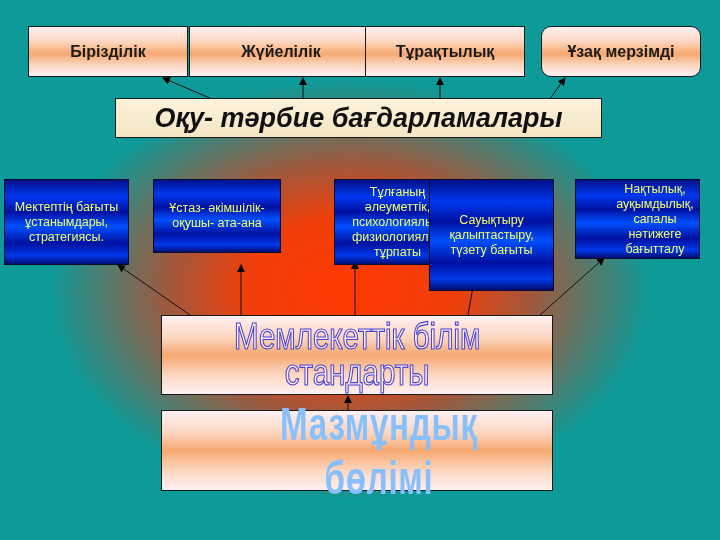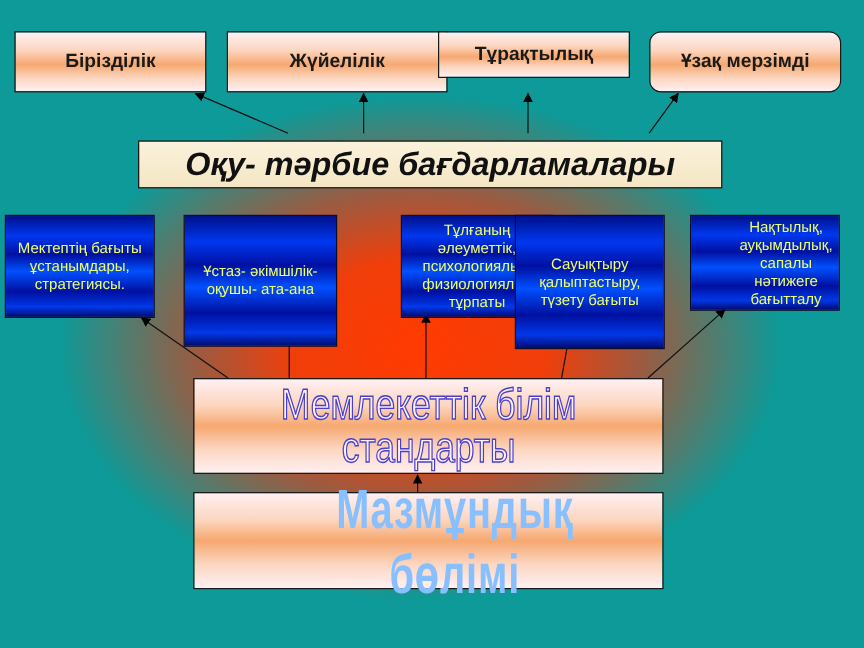--- a/index.html
+++ b/index.html
@@ -14,21 +14,21 @@
       radial-gradient(ellipse 300px 210px at 350px 290px, #ff3a00 0%, #f03e0a 35%, rgba(180,80,50,0.85) 62%, rgba(14,154,152,0) 100%),
       #0e9a98;
   }
   .tbox {
     position:absolute; box-sizing:border-box; border:1px solid #1a1a1a;
     background:linear-gradient(to bottom,#fff0f2 0%,#fcd6c0 30%,#f6a870 55%,#fcd6c0 78%,#fff0f2 100%);
     display:flex; align-items:center; justify-content:center;
     font-weight:bold; font-size:16px; color:#1a1a1a;
   }
   #title-box {
-    position:absolute; left:115px; top:117px; width:487px; height:40px; box-sizing:border-box;
+    position:absolute; left:115px; top:98px; width:487px; height:40px; box-sizing:border-box;
     border:1px solid #1a1a1a; background:linear-gradient(to bottom,#fbf2dc,#f4e6c4);
     display:flex; align-items:center; justify-content:center;
     font-weight:bold; font-style:italic; font-size:27px; color:#111;
   }
   .bbox {
     position:absolute; box-sizing:border-box; border:1px solid #0b0b2a;
     background:linear-gradient(to bottom,#00108a 0%,#0038f0 20%,#0010a0 38%,#0050ff 55%,#0010a0 75%,#0038e8 90%,#000c70 100%);
     color:#f0ff70; font-size:12.5px; line-height:15px; text-align:center;
     display:flex; align-items:center; justify-content:center; padding:0 2px;
   }
@@ -65,43 +65,43 @@
     <line x1="541" y1="111" x2="565" y2="78"></line>
     <line x1="190" y1="315" x2="118" y2="265"></line>
     <line x1="241" y1="315" x2="241" y2="265"></line>
     <line x1="355" y1="315" x2="355" y2="262"></line>
     <line x1="468" y1="315" x2="477" y2="265"></line>
     <line x1="540" y1="315" x2="604" y2="258"></line>
     <line x1="348" y1="410" x2="348" y2="396"></line>
   </g>
 </svg>
 
-<div class="tbox" style="left:12px;top:26px;width:160px;height:51px;">
+<div class="tbox" style="left:28px;top:26px;width:160px;height:51px;">
   <span>Бірізділік</span>
 </div>
 <div class="tbox" style="left:189px;top:26px;width:184px;height:51px;">
   <span>Жүйелілік</span>
 </div>
-<div class="tbox" style="left:365px;top:26px;width:160px;height:39px;">
+<div class="tbox" style="left:365px;top:26px;width:160px;height:51px;">
   <span>Тұрақтылық</span>
 </div>
 <div class="tbox" style="left:541px;top:26px;width:160px;height:51px;border-radius:10px;">
   <span>Ұзақ  мерзімді</span>
 </div>
 
 <div id="title-box">
   <span>Оқу- тәрбие бағдарламалары</span>
 </div>
 
 <div class="bbox" style="left:4px;top:179px;width:125px;height:86px;">
   <span>Мектептің бағыты
 ұстанымдары,
  стратегиясы.</span>
 </div>
-<div class="bbox" style="left:153px;top:179px;width:128px;height:110px;">
+<div class="bbox" style="left:153px;top:179px;width:128px;height:74px;">
   <span>Ұстаз- әкімшілік-
 оқушы- ата-ана</span>
 </div>
 <div class="bbox" style="left:297px;top:179px;width:127px;height:86px;margin-left:37px;">
   <span>Тұлғаның
 әлеуметтік,
 психологиялық,
 физиологиялық
 тұрпаты</span>
 </div>

